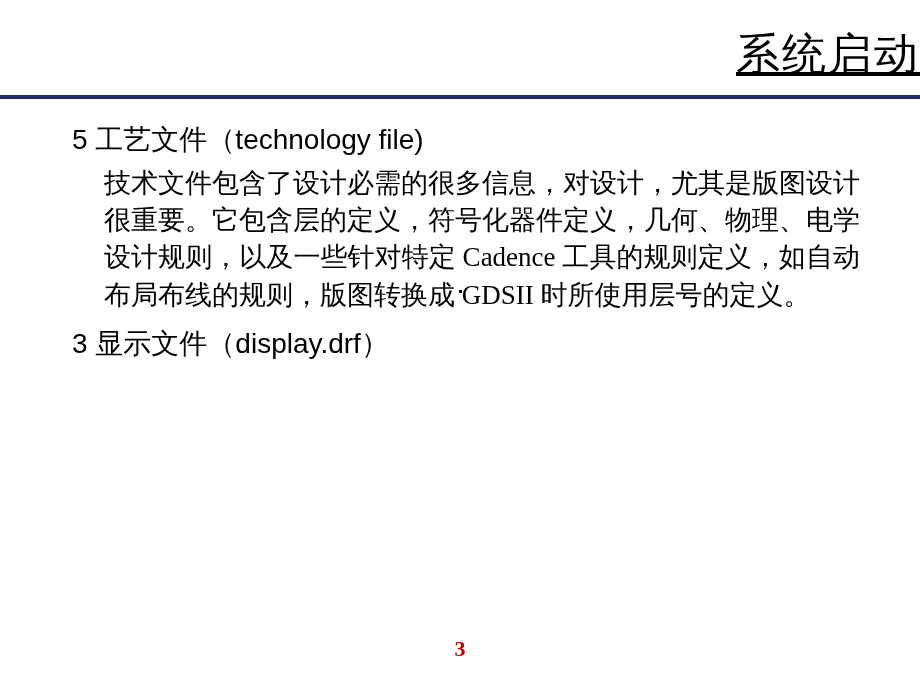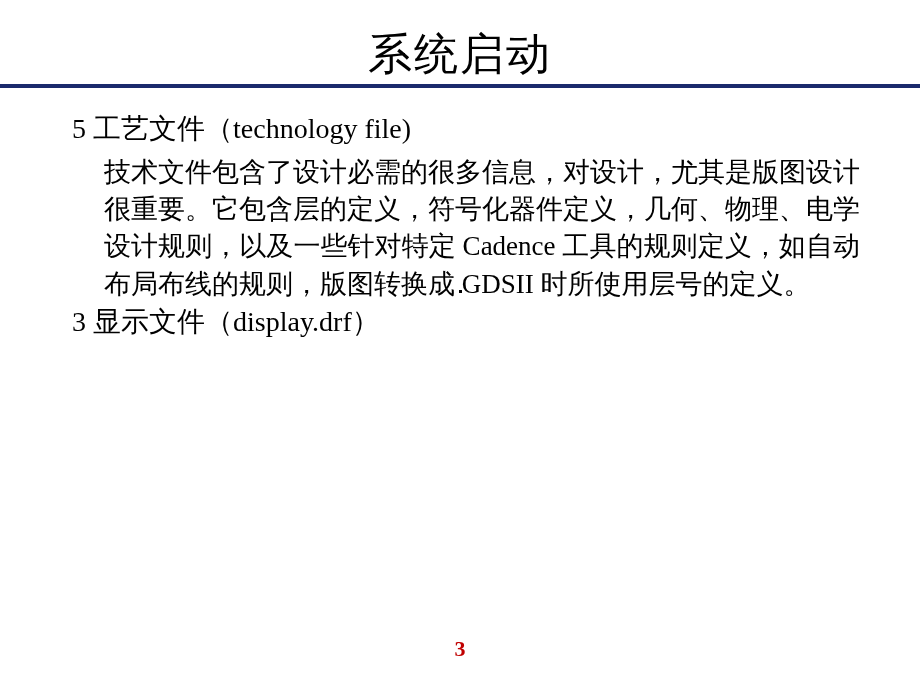--- a/index.html
+++ b/index.html
@@ -14,52 +14,53 @@
       font-family: "SimSun", "Times New Roman", serif;
       position: relative;
       overflow: hidden;
     }
     .slide {
       width: 100%;
       height: 100%;
       padding: 25px 0 0 0;
     }
     .title {
-      text-align: center;
+      text-align: right;
       font-size: 44px;
       font-weight: normal;
       font-family: "SimSun", serif;
       color: #000;
       letter-spacing: 2px;
-      margin-bottom: 0;
+      margin-bottom: 11px;
+      text-decoration: underline;
     }
     .divider {
       width: 100%;
       border: none;
       border-top: 4px solid #1a2a6c;
       margin: 0;
     }
     .content {
       padding: 22px 60px 0 72px;
     }
     .heading {
       font-size: 28px;
-      font-family: Liberation Serif, serif;
+      font-family: Liberation Sans, sans-serif;
       color: #000;
       line-height: 1.35;
       margin-bottom: 6px;
     }
     .body-text {
       font-size: 27px;
       font-family: "SimSun", "Times New Roman", serif;
       color: #000;
       line-height: 1.38;
       padding-left: 32px;
       text-align: justify;
-      margin-bottom: 0;
+      margin-bottom: 11px;
     }
     .page-number {
       position: absolute;
       bottom: 28px;
       left: 0;
       right: 0;
       text-align: center;
       font-size: 22px;
       font-weight: bold;
       color: #c00000;

